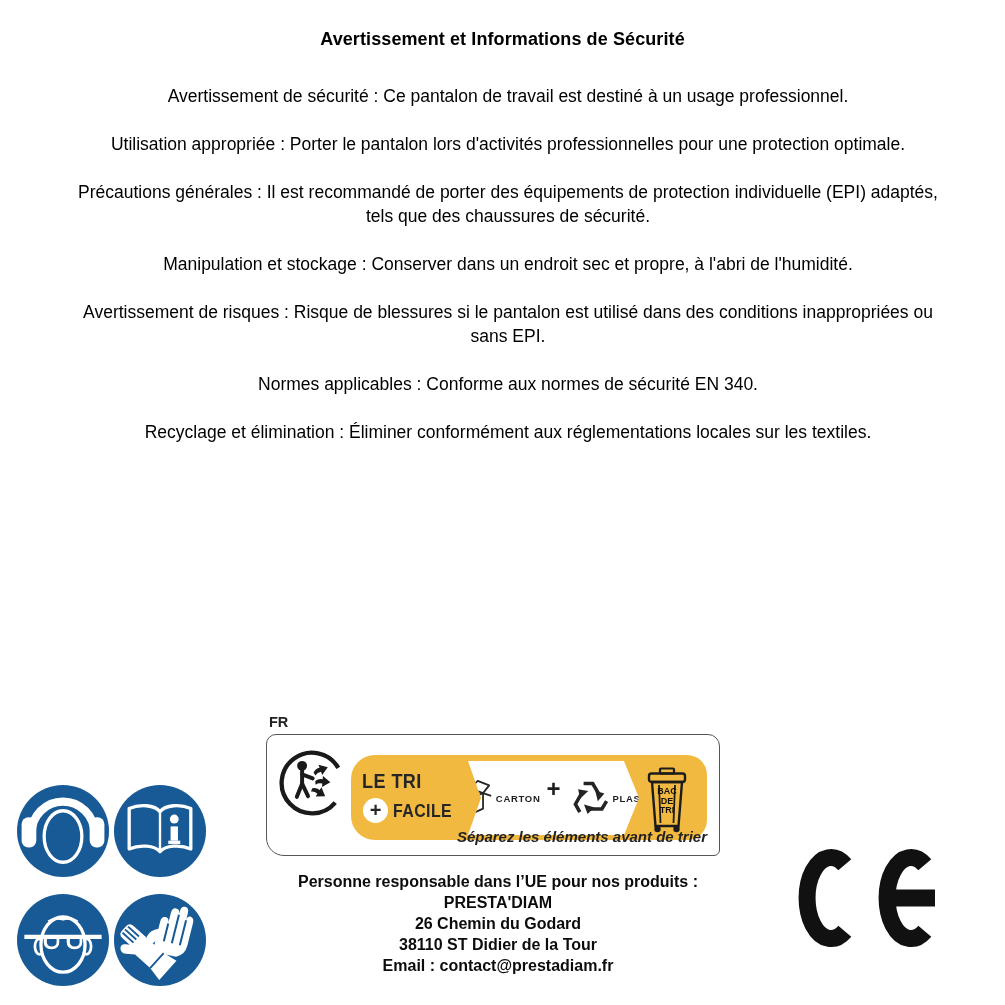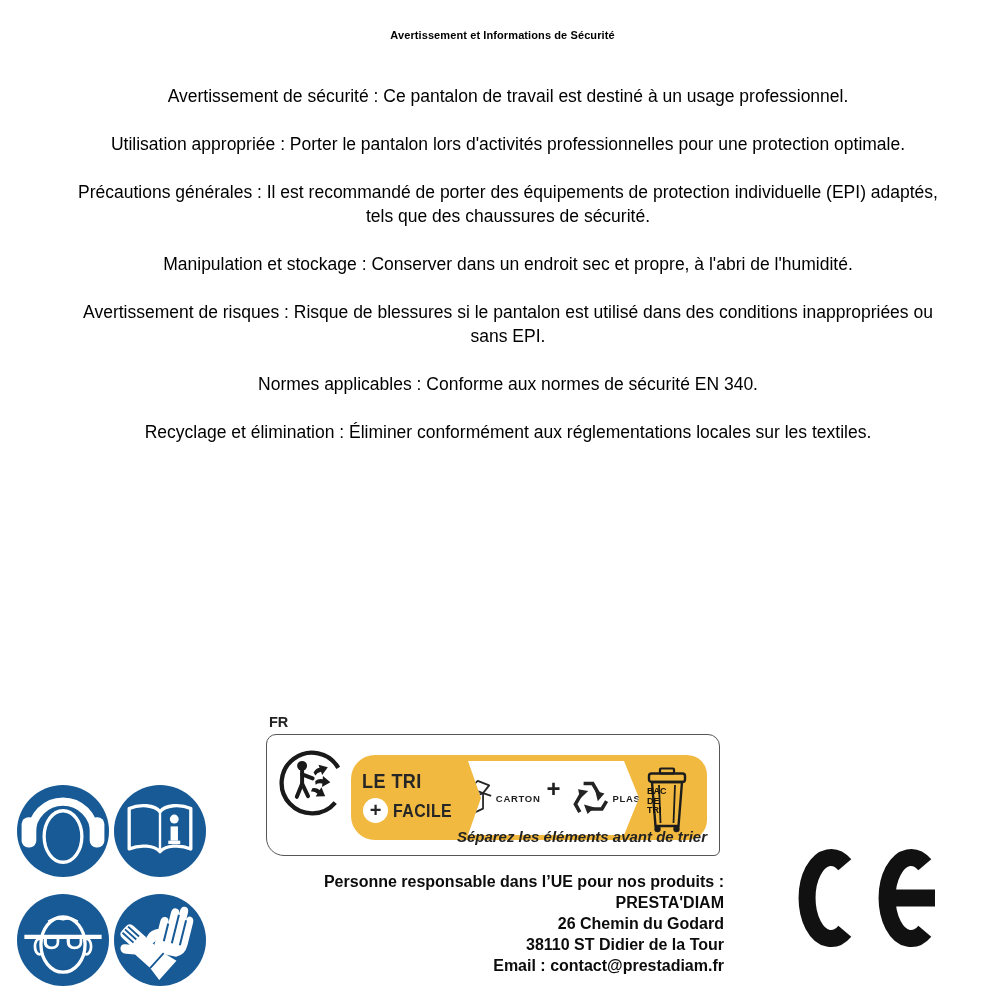--- a/index.html
+++ b/index.html
@@ -1,21 +1,21 @@
 <!DOCTYPE html>
 <html><head>
 <meta charset="utf-8">
 <style>
   html,body{margin:0;padding:0;background:#fff;}
   .page{position:relative;width:1005px;height:1005px;background:#ffffff;overflow:hidden;
         font-family:"Liberation Sans","DejaVu Sans",sans-serif;color:#000;}
 
   
   .title{position:absolute;top:29px;left:0;width:100%;text-align:center;
-         font-size:11px;font-weight:700;letter-spacing:.1px;}
+         font-size:18px;font-weight:700;letter-spacing:.1px;}
   .content{position:absolute;top:84px;left:72px;width:872px;font-size:17.5px;line-height:24px;text-align:center;}
   .content p{margin:0 0 24px 0;}
 
   
   .pictos{position:absolute;left:17px;top:785px;display:grid;
           grid-template-columns:92px 92px;grid-auto-rows:92px;gap:17px 5px;}
   .picto{width:92px;height:92px;}
   .picto svg{display:block;width:100%;height:100%;}
 
   
@@ -32,27 +32,27 @@
   .tri-line2{position:absolute;left:42px;top:45px;font-size:18.5px;font-weight:700;color:#262626;
              display:inline-block;transform:scaleX(.86);transform-origin:left center;letter-spacing:.5px;}
   .white-inset{position:absolute;left:117px;top:6px;width:171px;height:74px;background:#fff;
                clip-path:polygon(13px 50%,0 0,156px 0,171px 50%,156px 100%,0 100%);
                display:flex;align-items:center;justify-content:center;gap:5px;padding-left:10px;box-sizing:border-box;}
   .material{display:flex;flex-direction:row;align-items:center;}
   .material-label{font-size:9.5px;font-weight:700;letter-spacing:.7px;color:#1e1e1e;margin-top:0px;}
   .mat-plus{font-size:24px;font-weight:700;color:#1e1e1e;margin:0 1px 18px 1px;}
   .bin-wrap{position:absolute;left:296px;top:12px;width:40px;height:67px;}
   .bin-wrap svg{position:absolute;left:0;top:0;}
-  .bin-text{position:absolute;left:0;top:20px;width:100%;text-align:left;
+  .bin-text{position:absolute;left:0;top:20px;width:100%;text-align:center;
             font-size:9px;line-height:9.5px;font-weight:700;color:#14100b;}
   .separation-note{position:absolute;right:12px;top:93px;font-size:15px;font-style:italic;
                    font-weight:700;color:#222;}
 
   
-  .responsible{position:absolute;left:272px;top:871px;width:452px;text-align:right;
+  .responsible{position:absolute;left:272px;top:871px;width:452px;text-align:center;
                font-size:16px;font-weight:700;line-height:21px;color:#0c0c0c;}
 
   
   .ce{position:absolute;left:798px;top:845px;width:142px;height:108px;}
   .ce svg{display:block;width:100%;height:100%;}
 </style>
 </head>
 <body>
 
 <div class="page">

